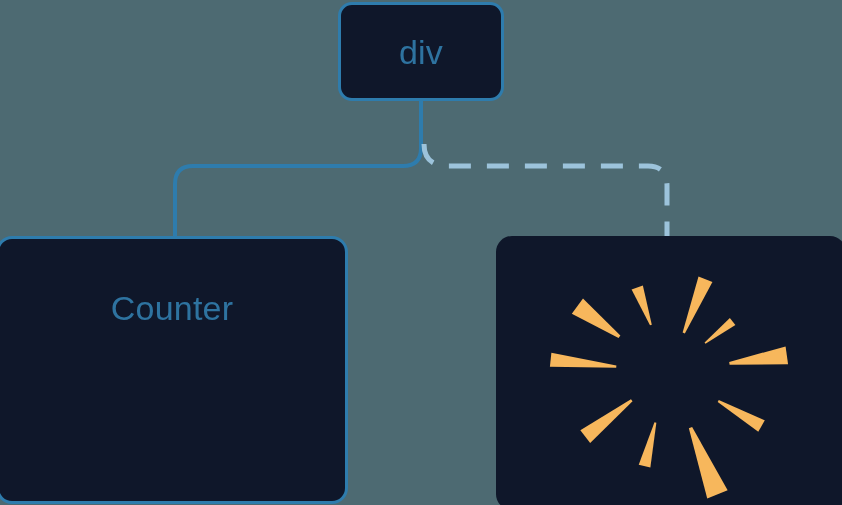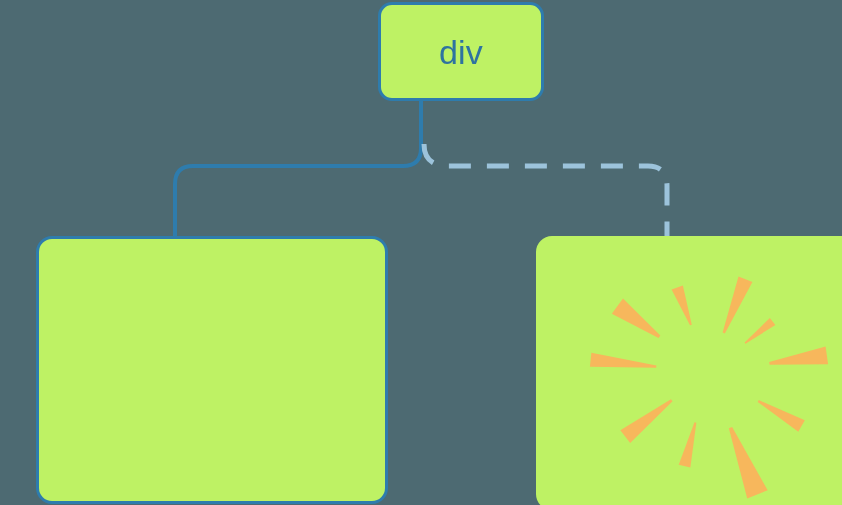--- a/index.html
+++ b/index.html
@@ -28,23 +28,22 @@
     left: 0;
     top: 0;
     width: 842px;
     height: 505px;
     pointer-events: none;
   }
 
   
   .node {
     position: absolute;
-    background: #bef264;
+    background: #0f172a;
     box-sizing: border-box;
-    margin-left: 40px;
   }
   .node.bordered {
     border: 3px solid #2e7cad;
   }
 
   #node-div {
     left: 338px;
     top: 2px;
     width: 166px;
     height: 99px;
@@ -140,20 +139,21 @@
     <path d="M 421 101 L 421 148 Q 421 166 403 166 L 193 166 Q 175 166 175 184 L 175 240" fill="none" stroke="#2e7cad" stroke-width="4" stroke-linecap="round"></path>
 
     <path d="M 424 144 Q 424 166 448 166 L 648 166 Q 667 166 667 186 L 667 240" fill="none" stroke="#9cc3db" stroke-width="5" stroke-linecap="butt" stroke-dasharray="22 16"></path>
   </svg>
 
   <div class="node bordered" id="node-div">
     <span class="node-title" id="div-label">div</span>
   </div>
 
   <div class="node bordered" id="node-counter">
+    <span class="node-title" id="counter-label">Counter</span>
 
   </div>
 
   <div class="node" id="node-sparkle">
     <svg id="sparkle-svg" viewBox="0 0 350 274" aria-hidden="true">
       <g id="ray-group">
           <polygon points="216.4145382508421,46.0911639939406 202.5067804323403,40.47206509270191 186.62085629798815,96.60875019609583 188.84609754894842,97.50780602029403" fill="#f7b75c"></polygon>
           <polygon points="239.38735843471667,89.06180741452627 233.84640515678578,81.96971063206578 208.59322915728148,106.49654291709723 209.4797816817504,107.63127840229092" fill="#f7b75c"></polygon>
           <polygon points="292.084726157629,128.21164050346627 289.5796103403478,110.386815266118 233.19621099659489,125.94528172148809 233.59702952735987,128.7972537594638" fill="#f7b75c"></polygon>
           <polygon points="262.2807436087194,195.62916512459884 268.7807436087194,184.37083487540116 222.74947341949746,164.09933358006418 221.70947341949744,165.90066641993582" fill="#f7b75c"></polygon>

